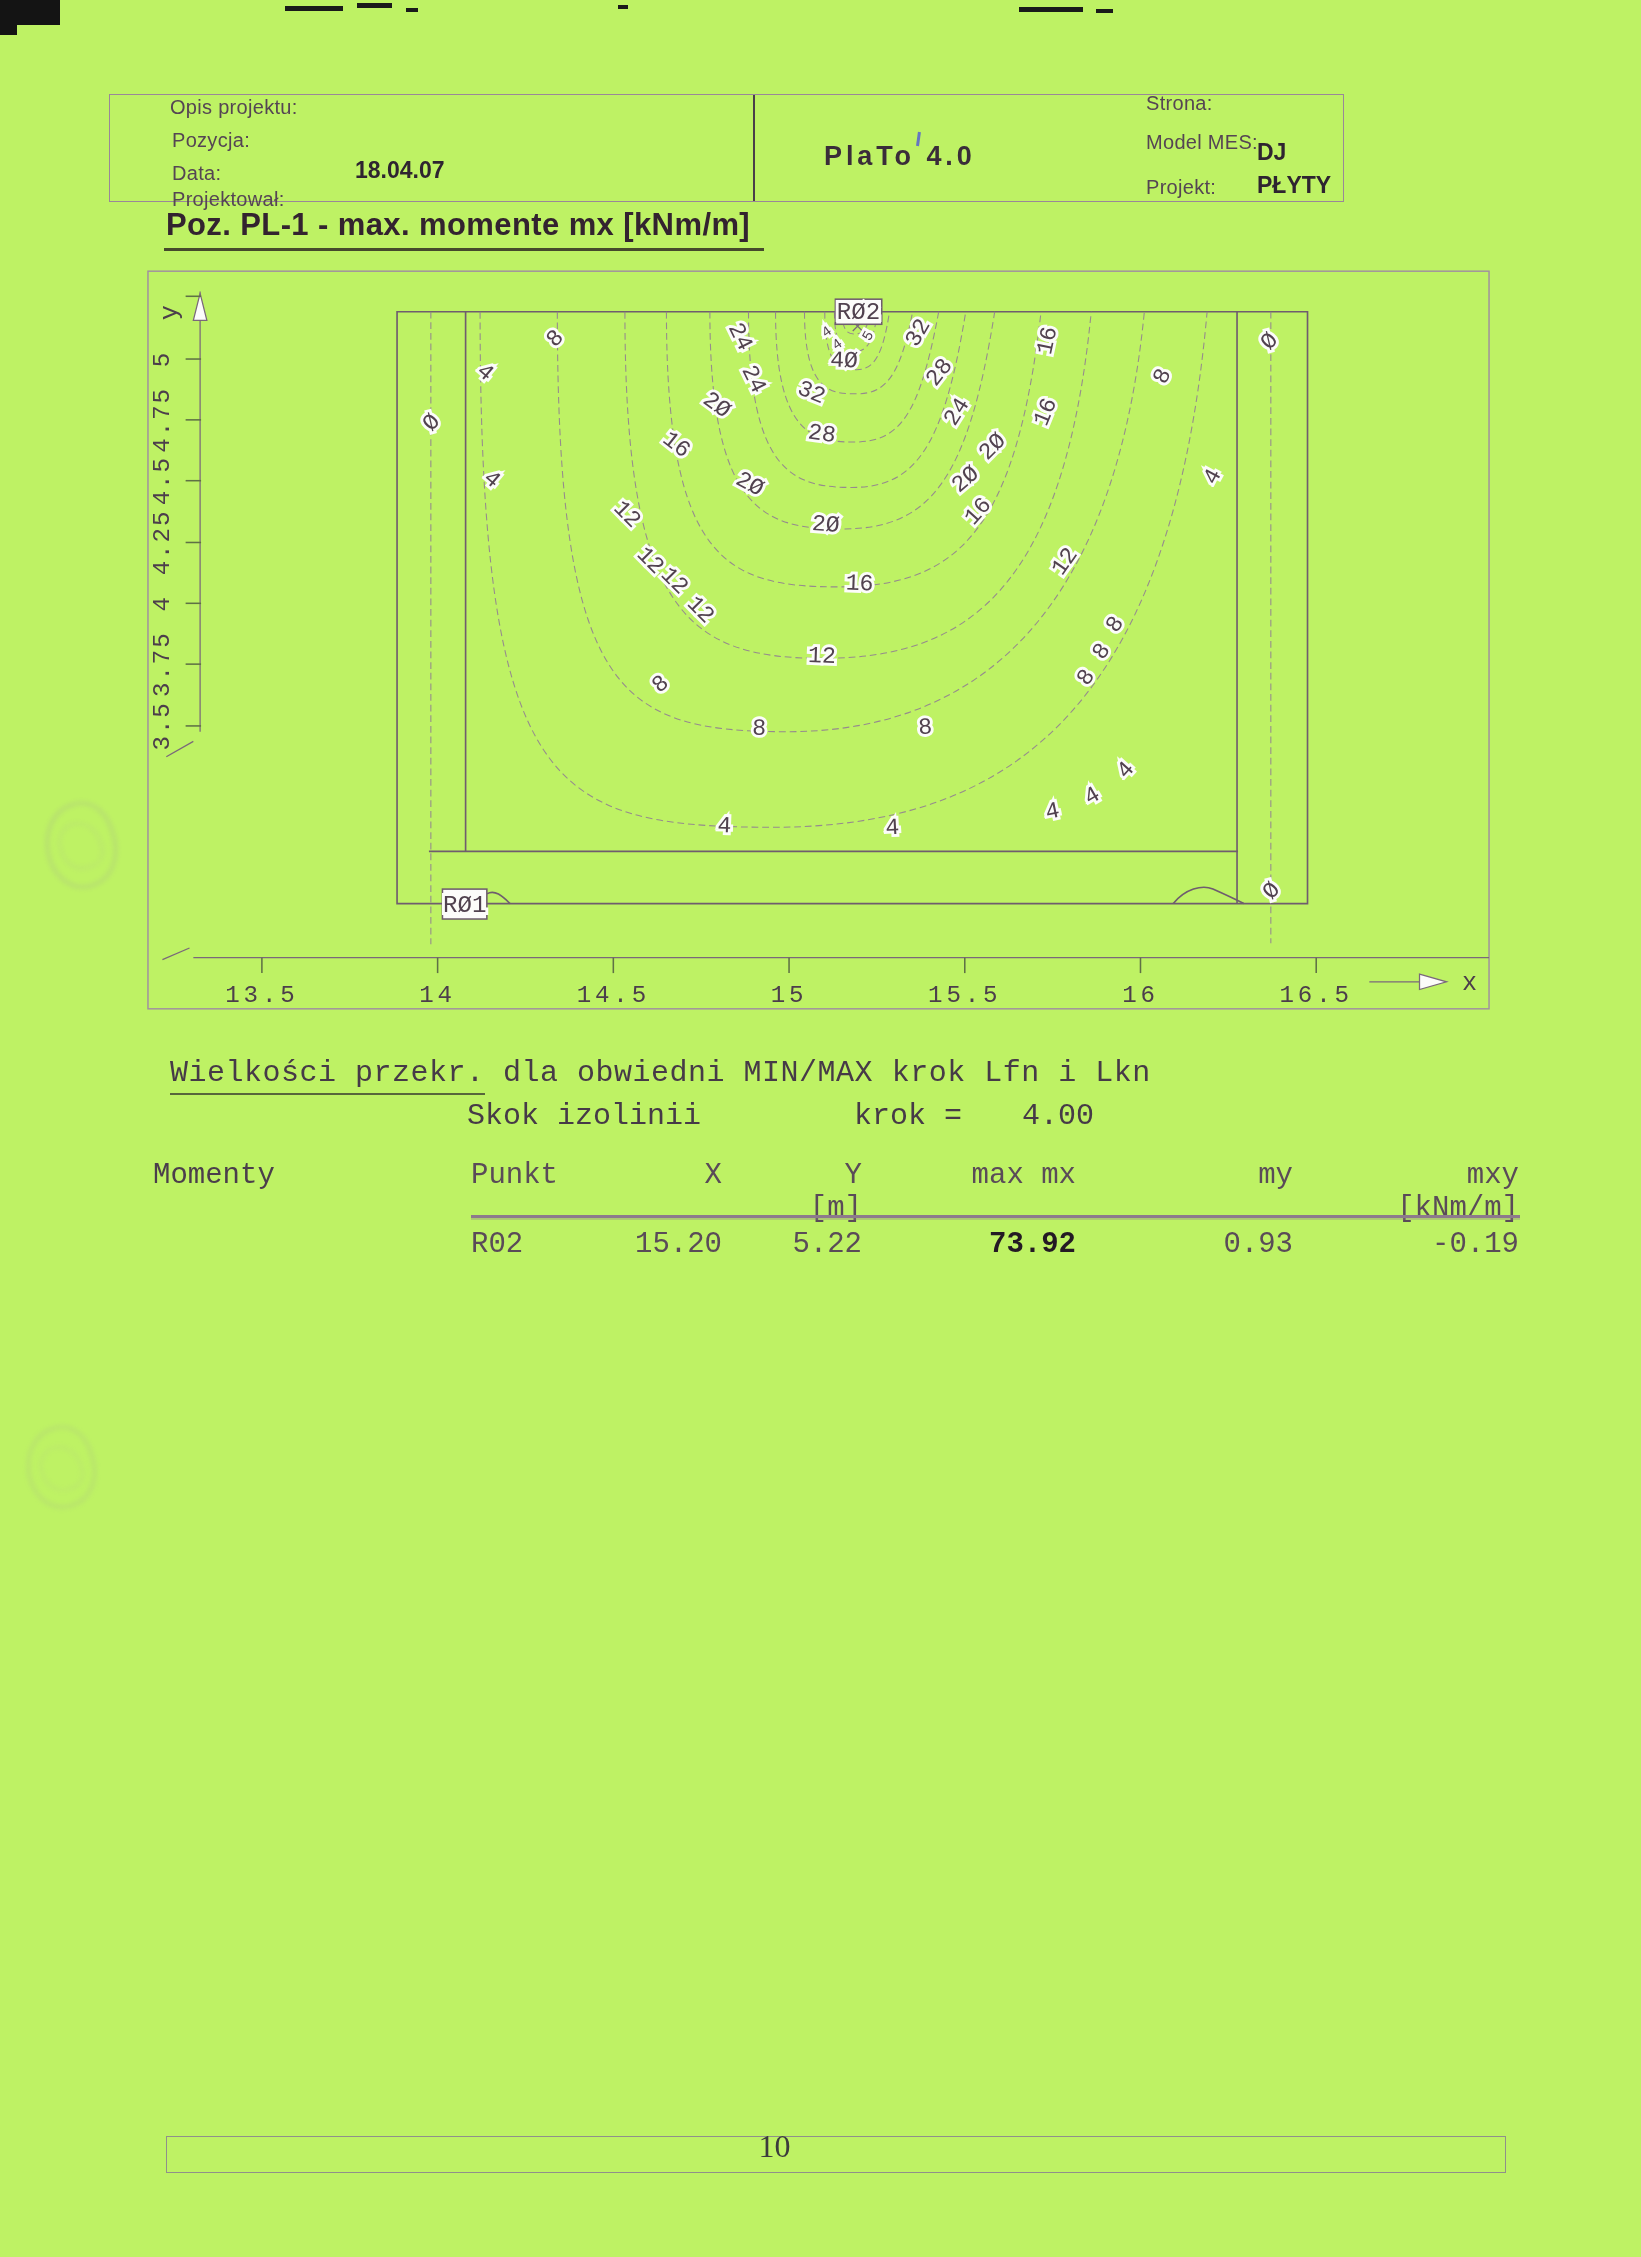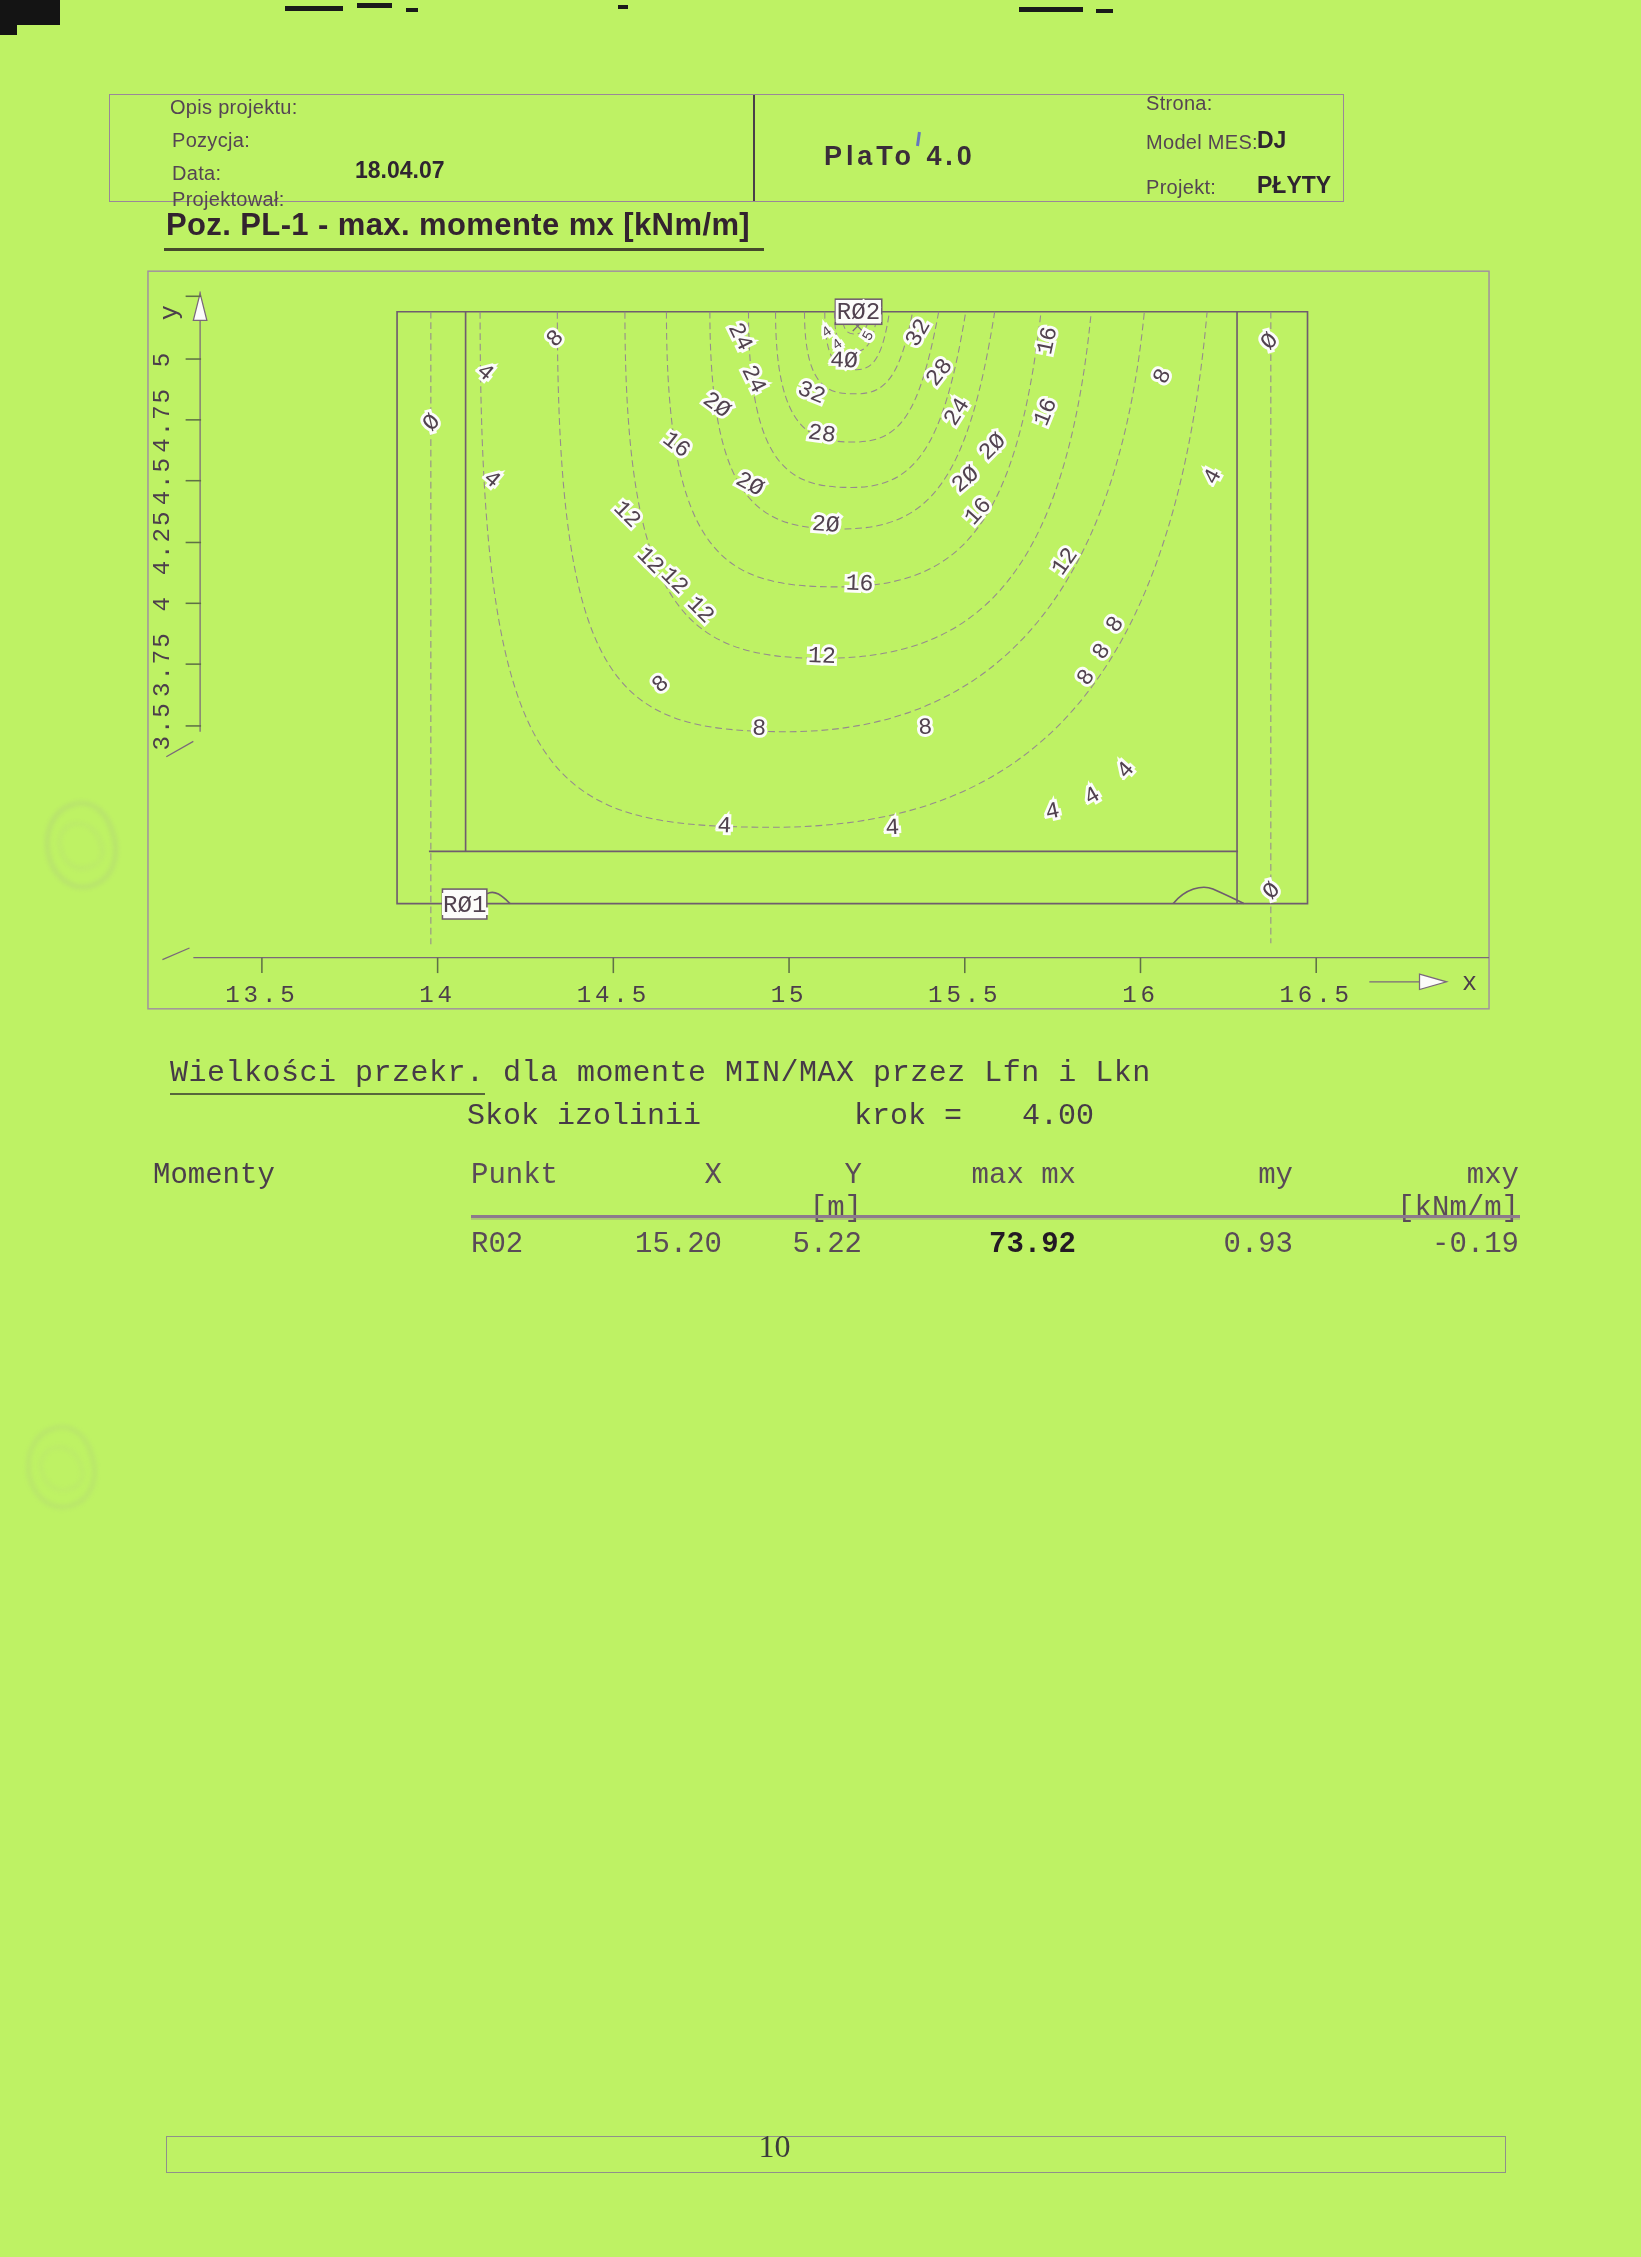--- a/index.html
+++ b/index.html
@@ -81,21 +81,21 @@
     <span class="hlabel" style="left:60px;top:1px;">Opis projektu:</span>
     <span class="hlabel" style="left:62px;top:34px;">Pozycja:</span>
     <span class="hlabel" style="left:62px;top:67px;">Data:</span>
     <span class="hval" style="left:245px;top:62px;">18.04.07</span>
     <span class="hlabel" style="left:62px;top:93px;">Projektował:</span>
     <div class="hdivider"></div>
     <span class="plato">PlaTo 4.0</span>
     <span class="bluetick"></span>
     <span class="hlabel" style="left:1036px;top:-2.9px;">Strona:</span>
     <span class="hlabel" style="left:1036px;top:36px;">Model MES:</span>
-    <span class="hval" style="left:1147px;top:32px;">DJ</span>
+    <span class="hval" style="left:1147px;top:44px;">DJ</span>
     <span class="hlabel" style="left:1036px;top:81px;">Projekt:</span>
     <span class="hval" style="left:1147px;top:77px;">PŁYTY</span>
   </div>
 
   <div class="title">Poz. PL-1 - max. momente mx [kNm/m]</div>
 
   <svg id="plot-svg" width="1343" height="740" viewBox="0 0 1391 766" xmlns="http://www.w3.org/2000/svg">
     <rect class="frame" x="1" y="1" width="1389" height="764"></rect>
 
     <g>
@@ -217,21 +217,21 @@
         <text x="715" y="77" class="plab" text-anchor="middle" dominant-baseline="central" font-size="15" transform="rotate(-35 715 77)">4</text>
         <text x="747" y="68" class="plab" text-anchor="middle" dominant-baseline="central" font-size="15" transform="rotate(-60 747 68)">5</text>
         <rect x="306" y="641" width="46" height="31" class="rbox"></rect>
         <text x="329" y="657.5" class="plab" text-anchor="middle" dominant-baseline="central" font-size="25">RØ1</text>
         <rect x="713" y="30" width="48" height="26" class="rbox"></rect>
         <text x="737" y="44" class="plab" text-anchor="middle" dominant-baseline="central" font-size="25">RØ2</text>
       </g>
   </svg>
 
   <div class="sec1 mono">
-    <span class="u">Wielkości przekr.</span><span> dla momente MIN/MAX przez Lfn i Lkn</span>
+    <span class="u">Wielkości przekr.</span><span> dla obwiedni MIN/MAX krok Lfn i Lkn</span>
   </div>
   <span class="skok mono" style="left:467px;">Skok izolinii</span>
   <span class="skok mono" style="left:854px;">krok =</span>
   <span class="skok mono" style="left:1022px;">4.00</span>
 
   <span class="momenty mono">Momenty</span>
   <div class="tbl mono">
     <div class="trow">
       <span class="c1">Punkt</span>
       <span class="c2">X</span>

